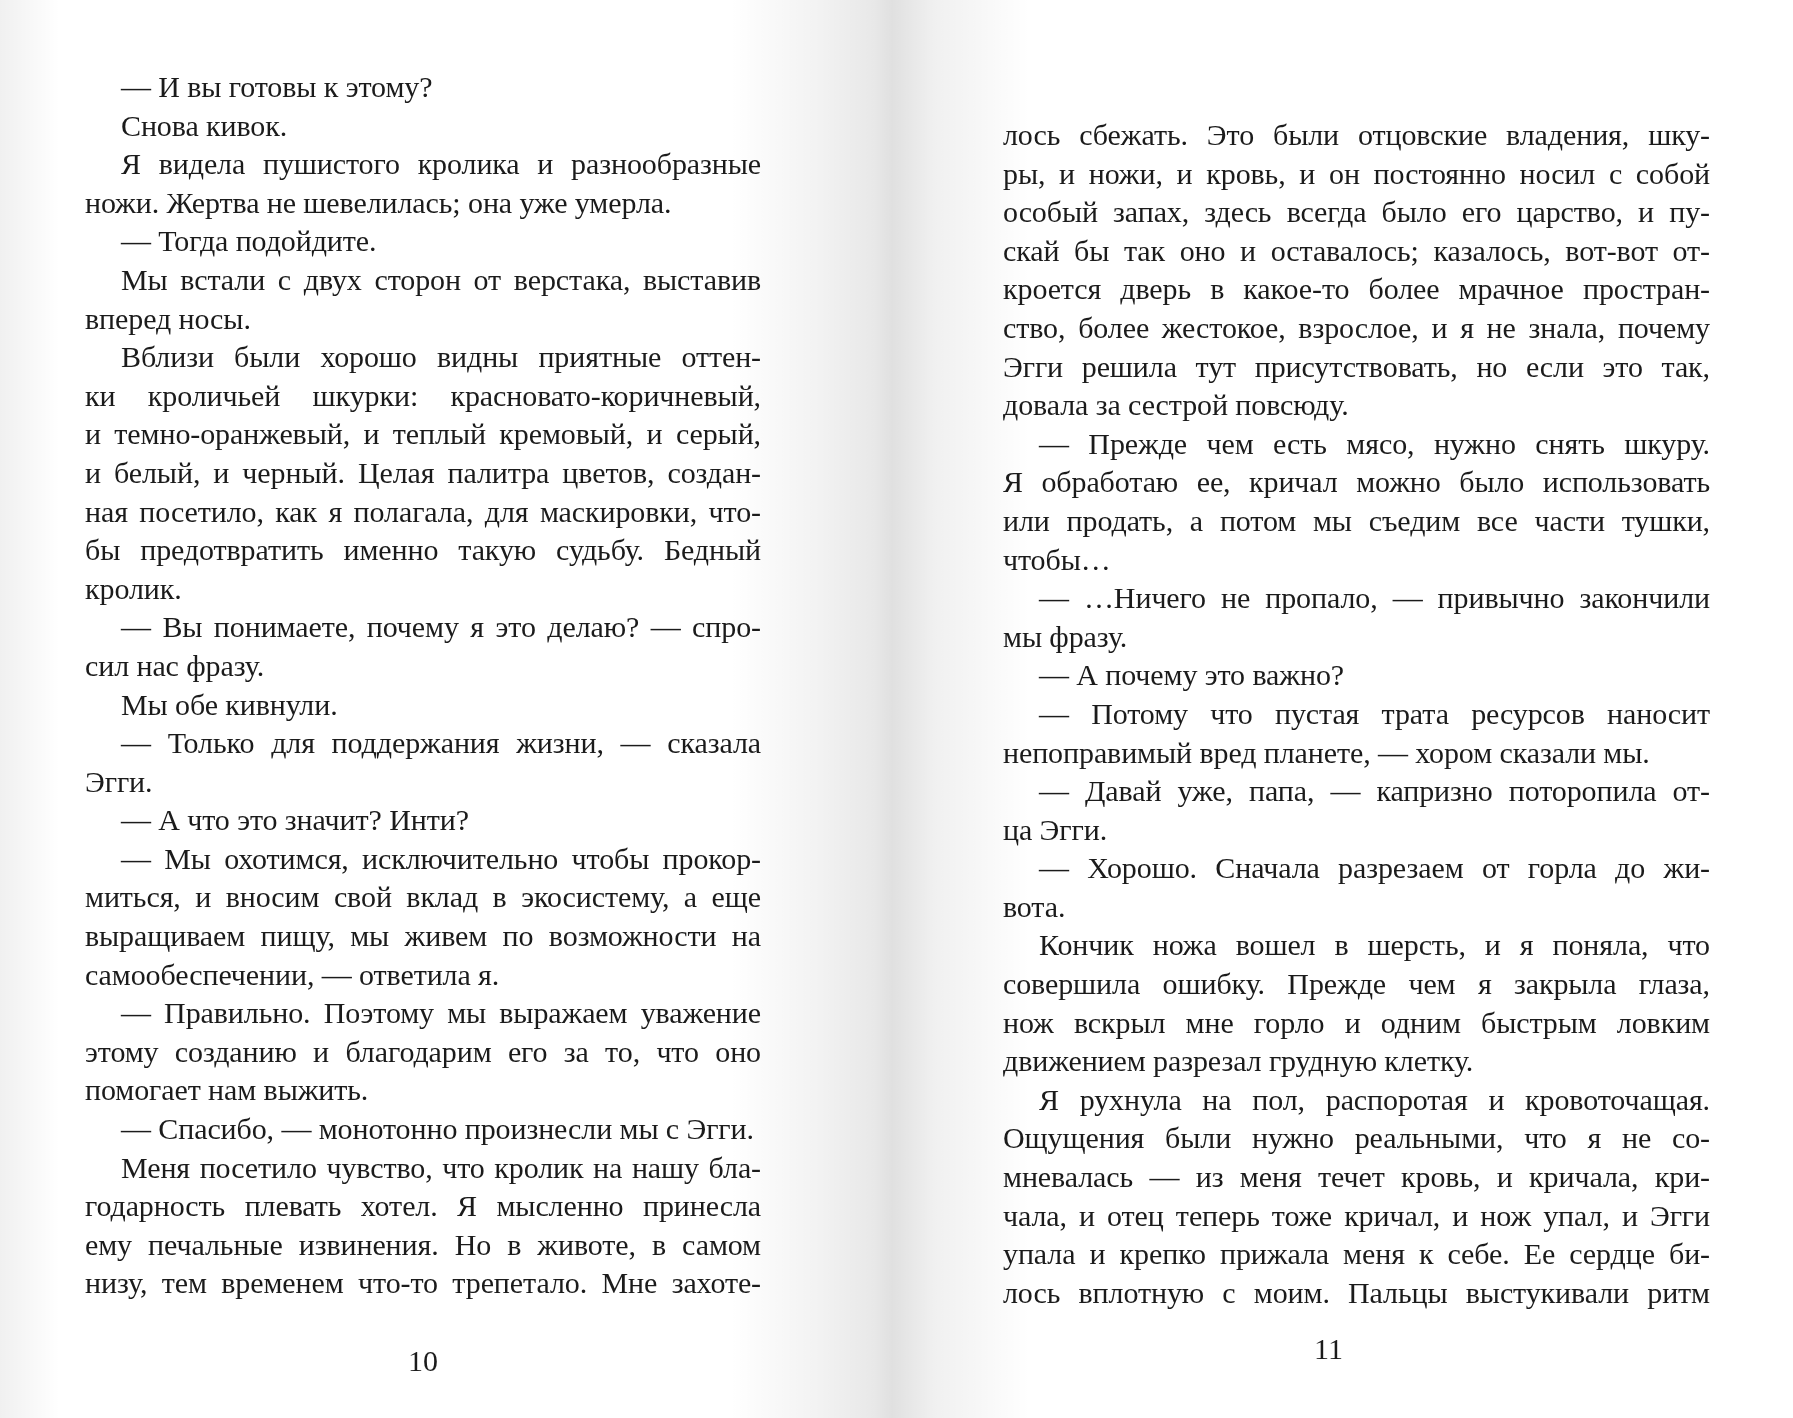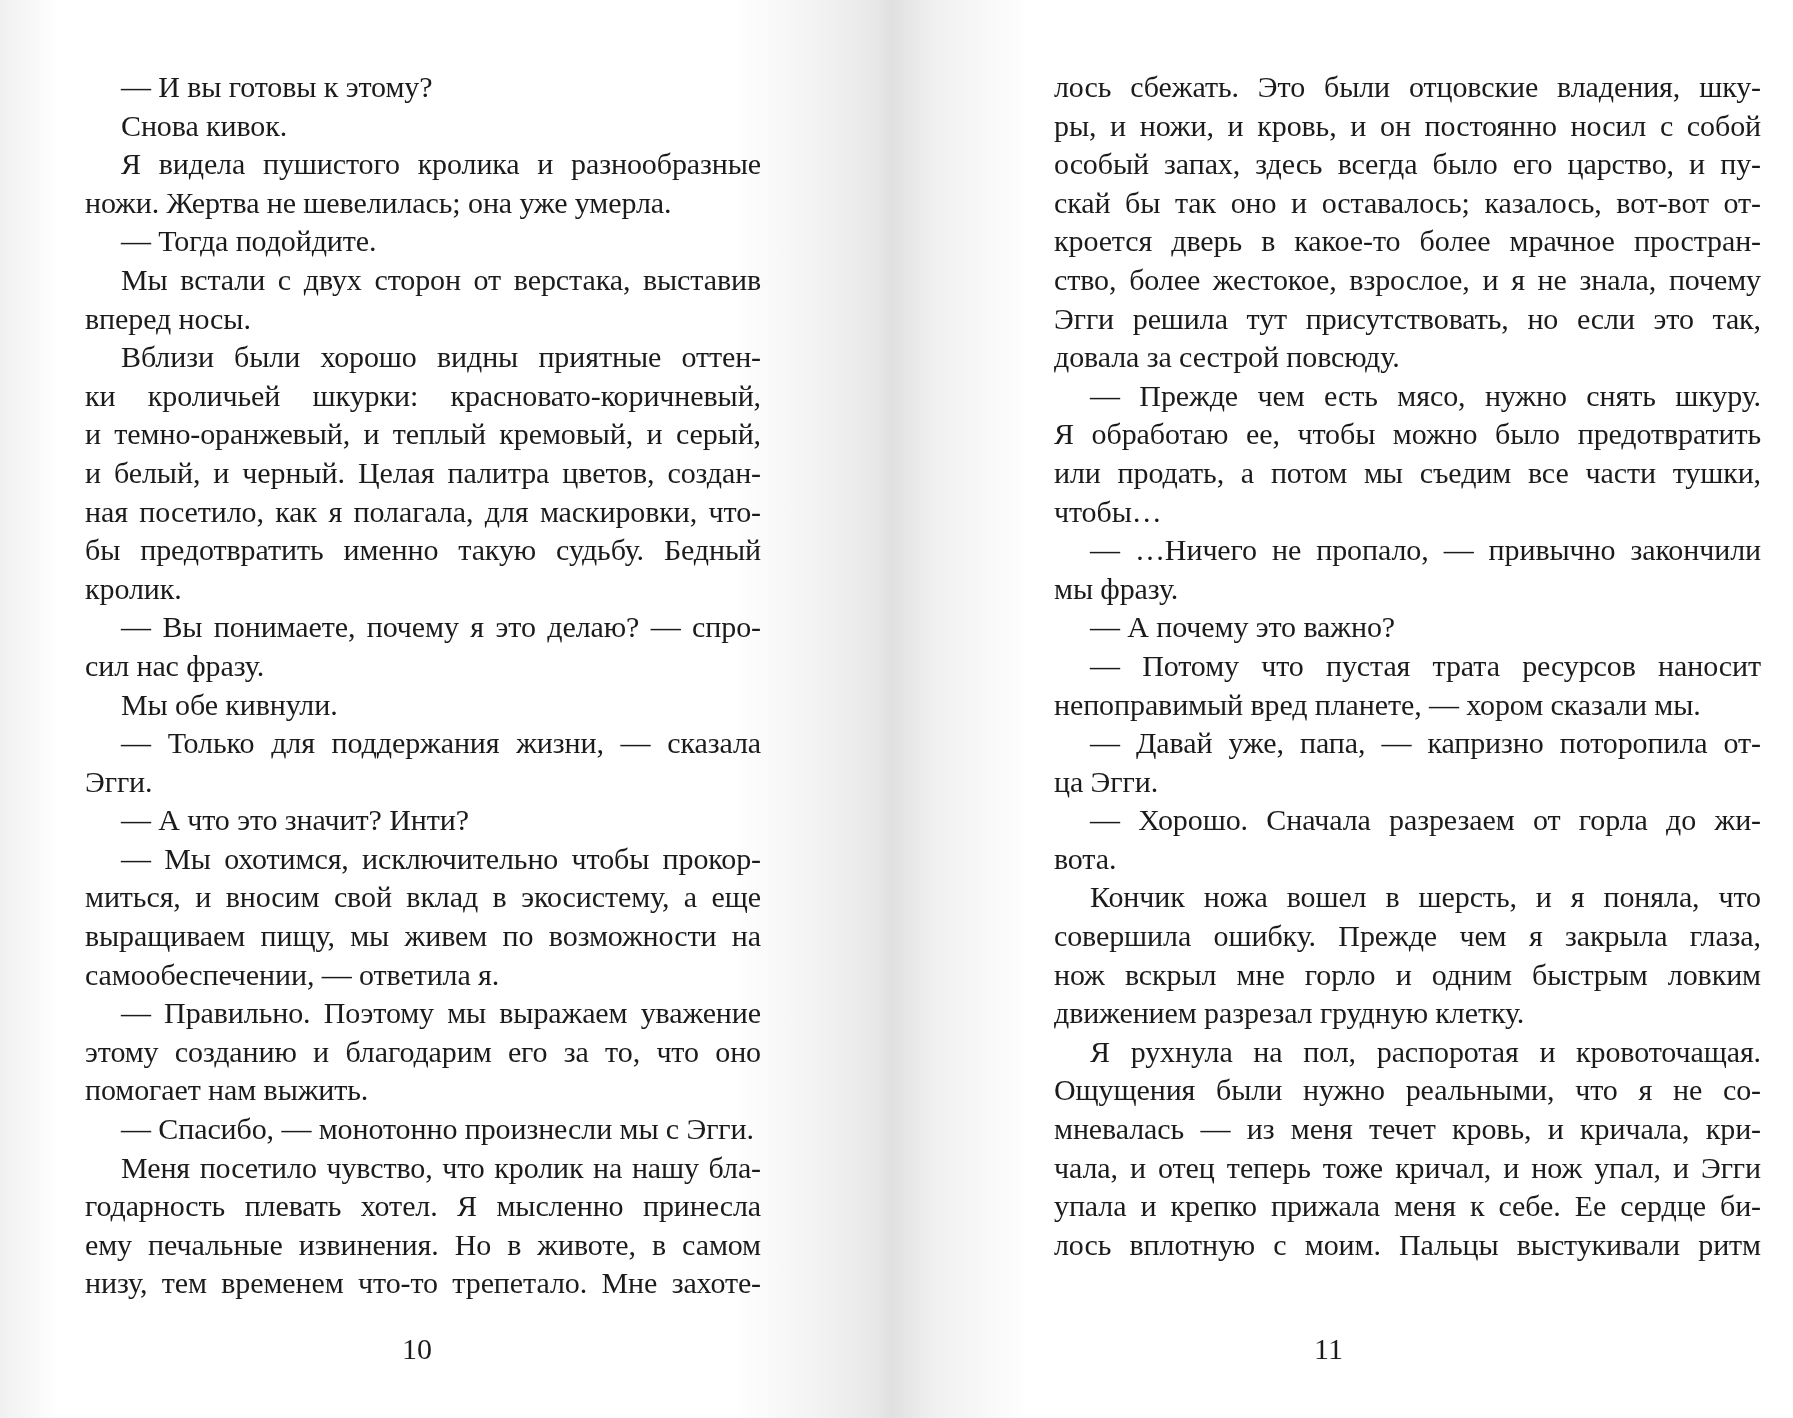--- a/index.html
+++ b/index.html
@@ -34,35 +34,35 @@
     pointer-events: none;
   }
   .text-col {
     position: absolute;
     top: 68px;
     font-size: 30px;
     line-height: 38.6px;
     letter-spacing: -0.1px;
   }
   .text-col.left  { left: 85px;  width: 676px; }
-  .text-col.right { left: 1054px; width: 707px; }
+  .text-col.right { left: 1003px; width: 707px; margin-top: 48px; }
   .line {
     text-align: justify;
     text-align-last: justify;
     white-space: normal;
   }
   .line.end { text-align-last: left; }
   .line.indent { text-indent: 36px; }
   .page-num {
     position: absolute;
     top: 1332px;
     font-size: 30px;
     text-align: center;
   }
-  .page-num.left  { left: 79px;  width: 676px; }
+  .page-num.left  { left: 85px;  width: 676px; margin-top: 12px; }
   .page-num.right { left: 975px; width: 707px; }
 </style>
 </head>
 <body>
 
 <div class="book">
   <div class="edge-left"></div>
   <div class="gutter"></div>
 
   <div class="text-col left">
@@ -102,21 +102,21 @@
   <div class="text-col right">
       <div class="line">лось сбежать. Это были отцовские владения, шку-</div>
       <div class="line">ры, и ножи, и кровь, и он постоянно носил с собой</div>
       <div class="line">особый запах, здесь всегда было его царство, и пу-</div>
       <div class="line">скай бы так оно и оставалось; казалось, вот-вот от-</div>
       <div class="line">кроется дверь в какое-то более мрачное простран-</div>
       <div class="line">ство, более жестокое, взрослое, и я не знала, почему</div>
       <div class="line">Эгги решила тут присутствовать, но если это так,</div>
       <div class="line end">довала за сестрой повсюду.</div>
       <div class="line indent">— Прежде чем есть мясо, нужно снять шкуру.</div>
-      <div class="line">Я обработаю ее, чтобы можно было предотвратить</div>
+      <div class="line">Я обработаю ее, кричал можно было использовать</div>
       <div class="line">или продать, а потом мы съедим все части тушки,</div>
       <div class="line end">чтобы…</div>
       <div class="line indent">— …Ничего не пропало, — привычно закончили</div>
       <div class="line end">мы фразу.</div>
       <div class="line end indent">— А почему это важно?</div>
       <div class="line indent">— Потому что пустая трата ресурсов наносит</div>
       <div class="line end">непоправимый вред планете, — хором сказали мы.</div>
       <div class="line indent">— Давай уже, папа, — капризно поторопила от-</div>
       <div class="line end">ца Эгги.</div>
       <div class="line indent">— Хорошо. Сначала разрезаем от горла до жи-</div>

